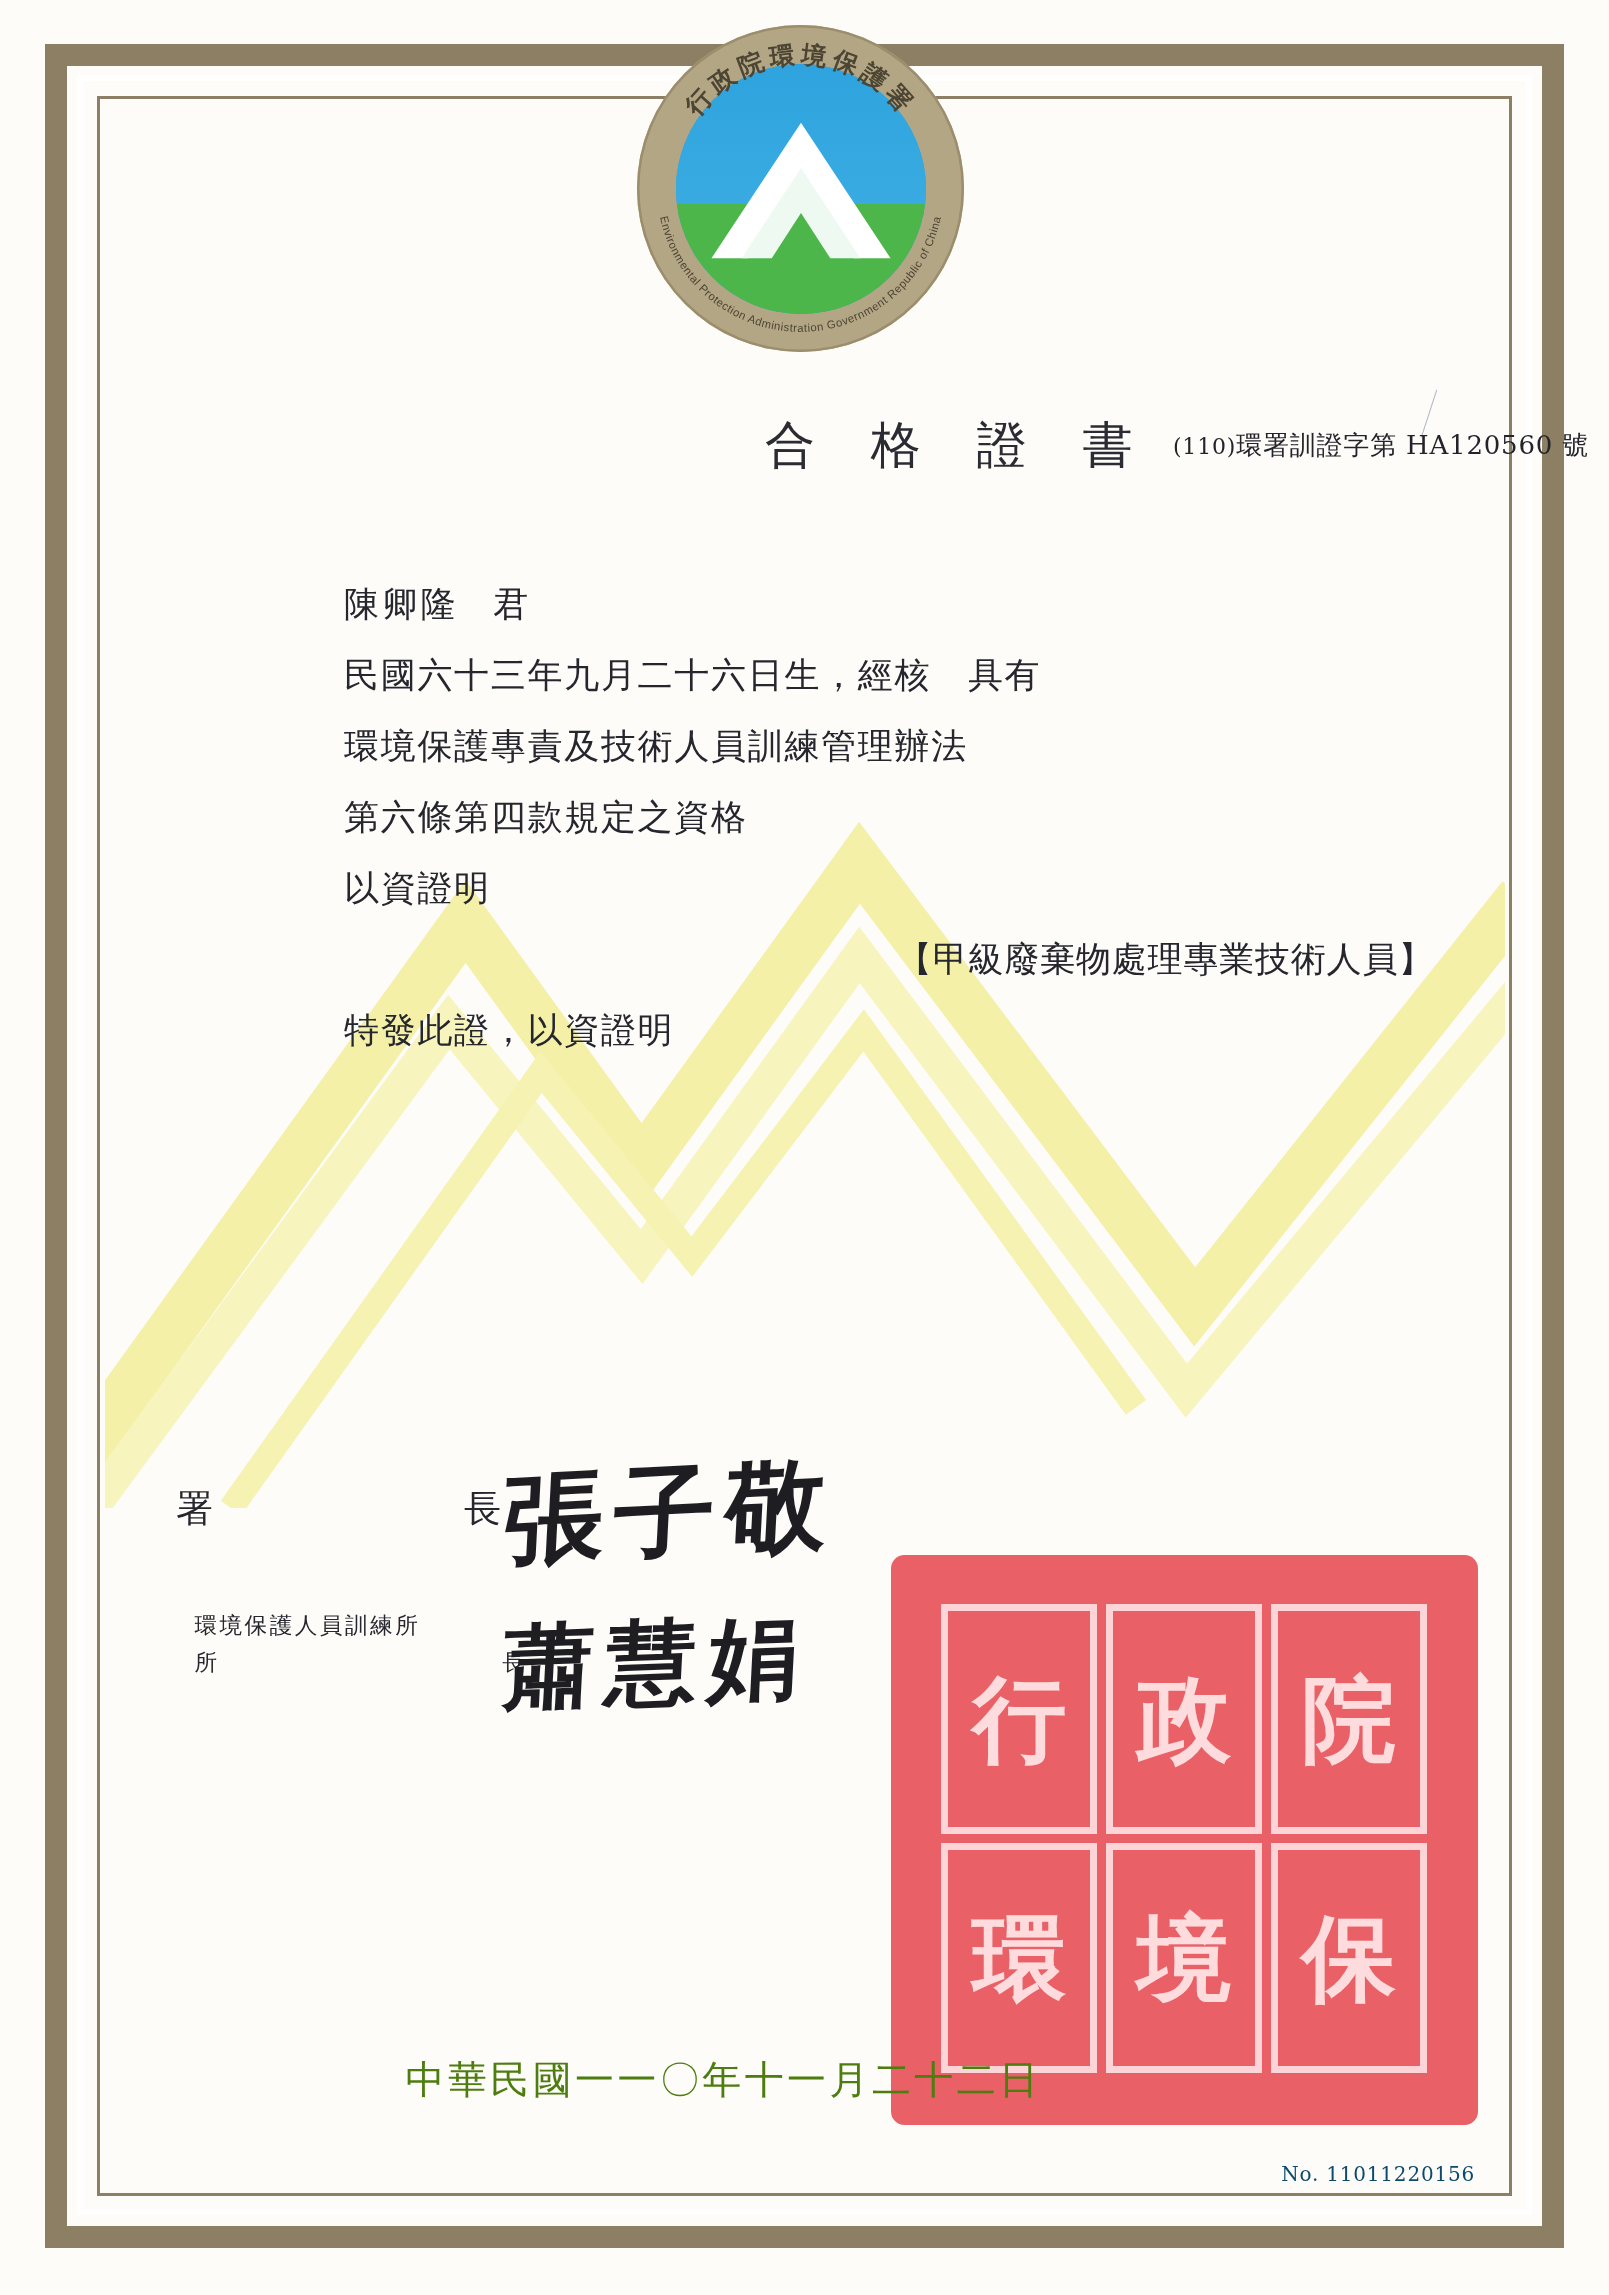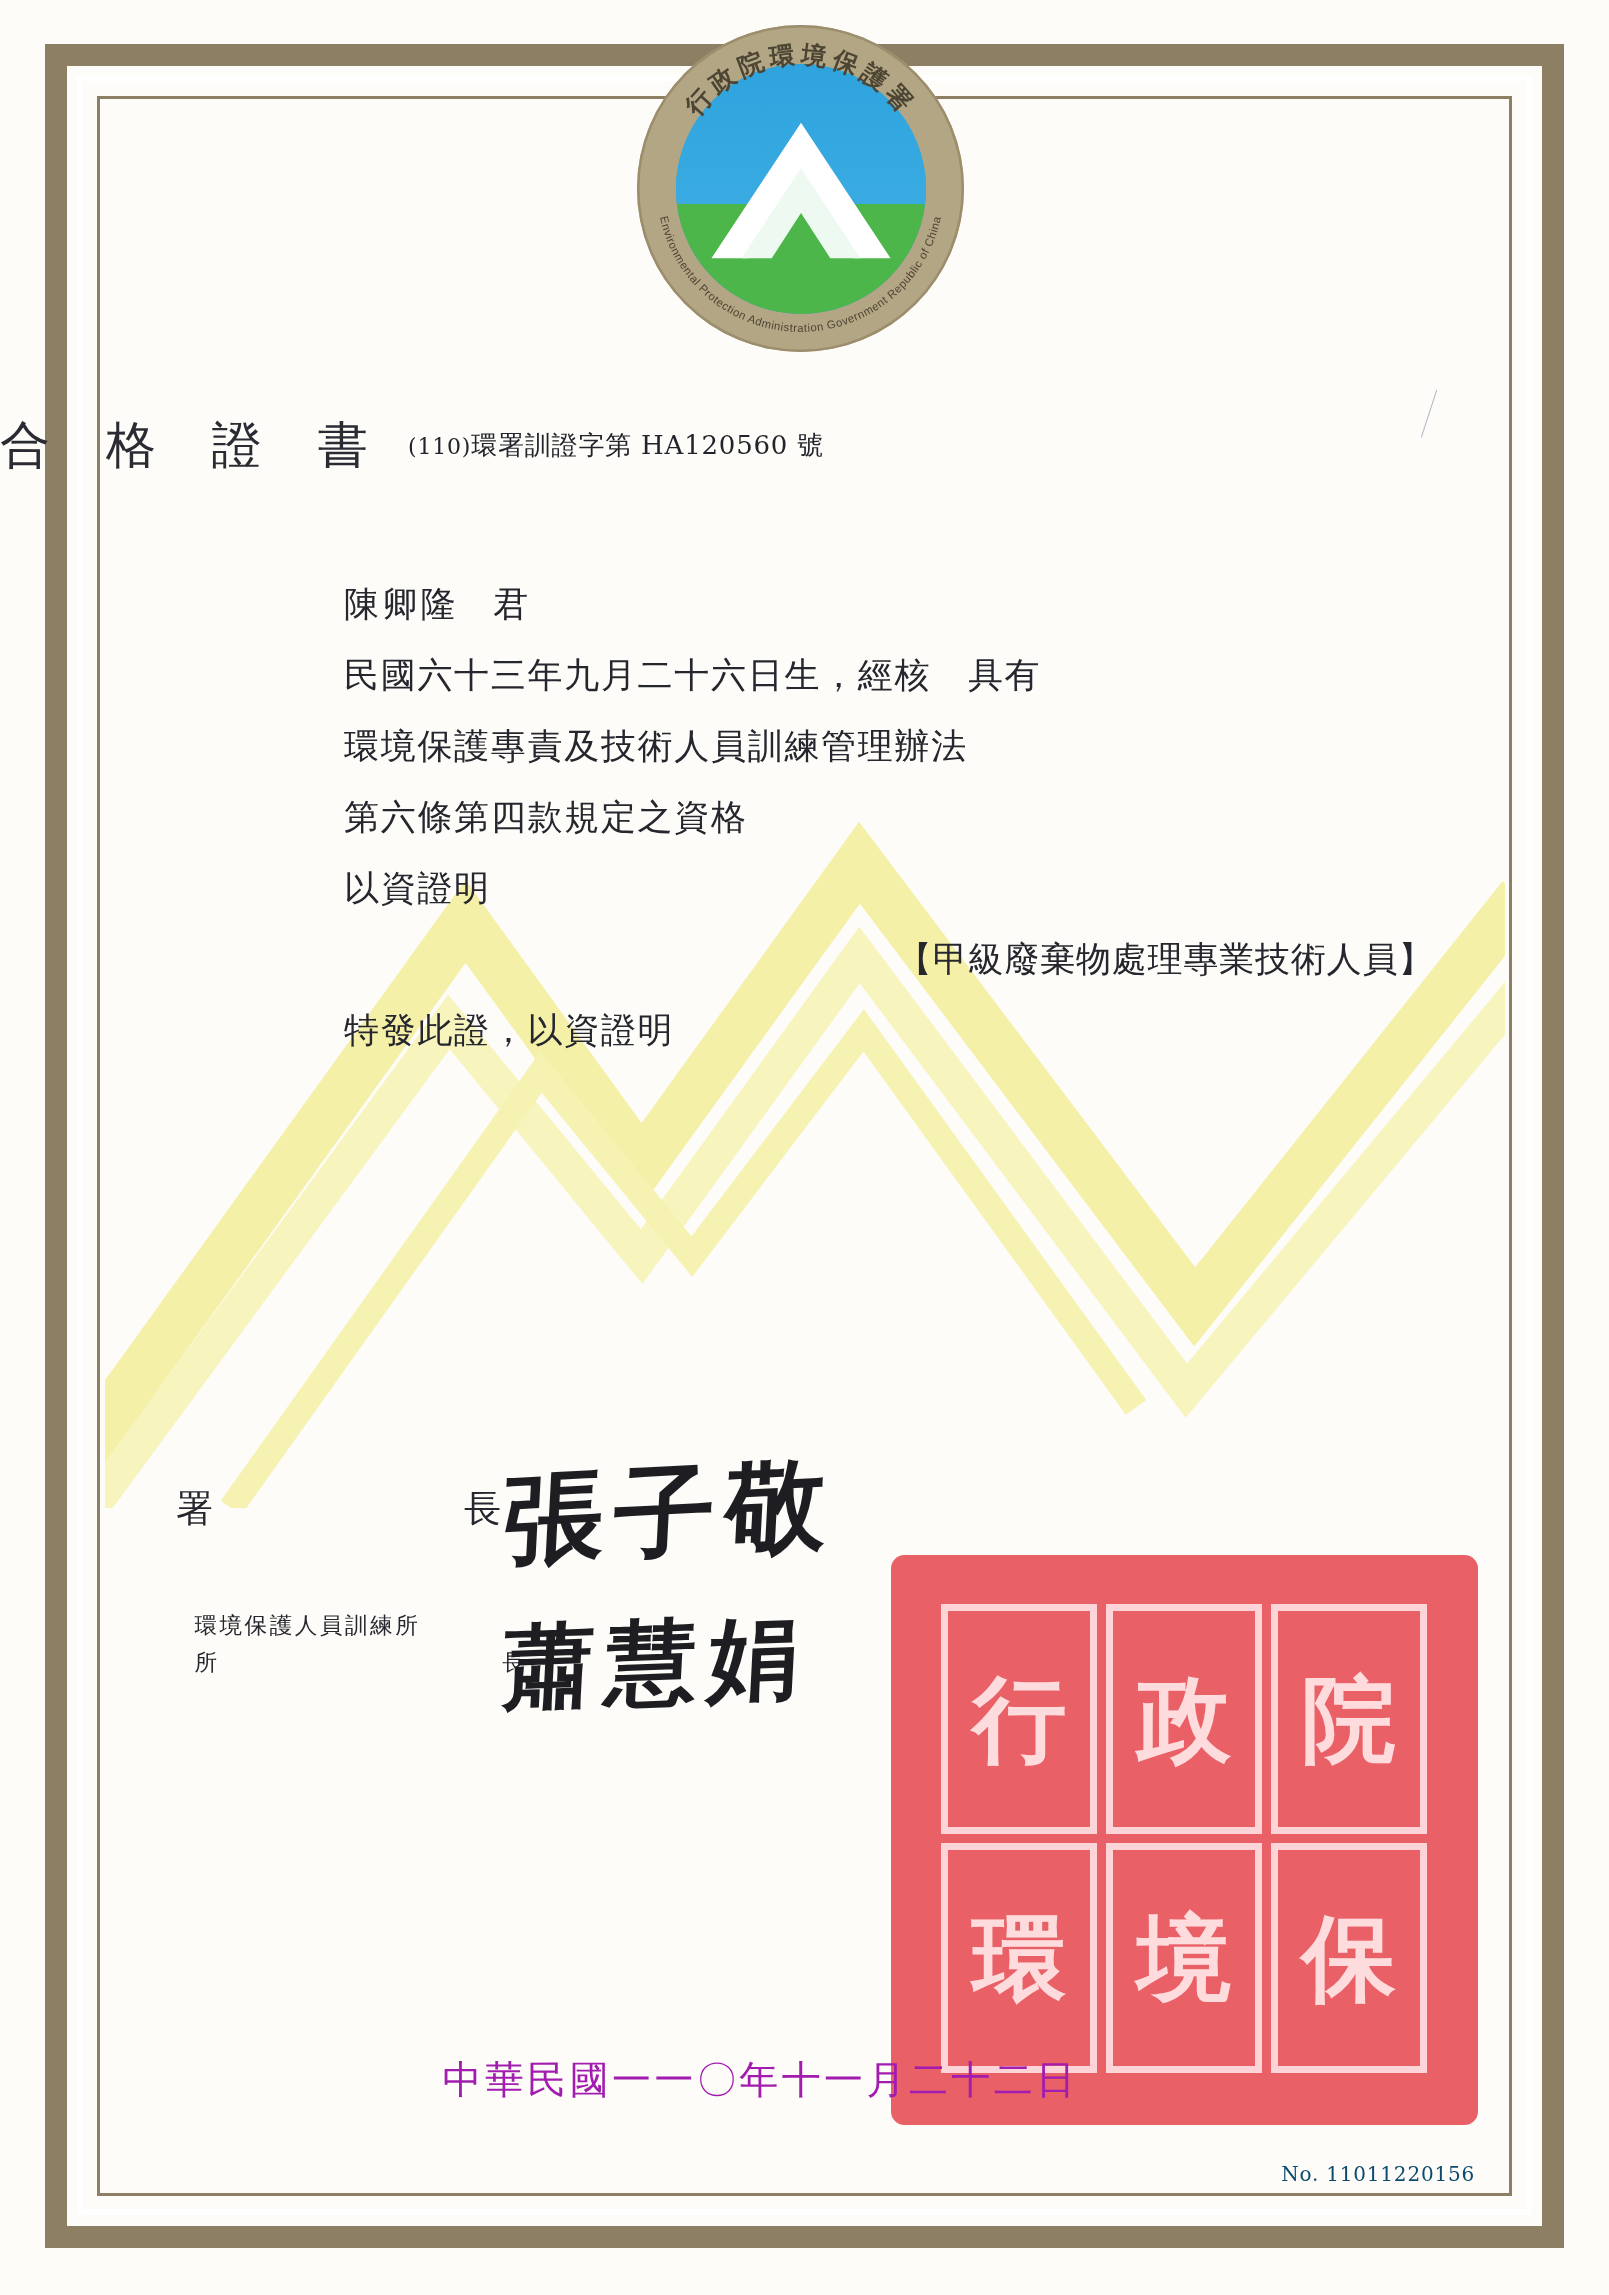--- a/index.html
+++ b/index.html
@@ -108,21 +108,21 @@
     font-family: "Liberation Sans", sans-serif;
     fill: #4c4534;
   }
 
   
   .title-row {
     position: absolute;
     left: 0;
     top: 412px;
     width: 1589px;
-    text-align: left;
+    text-align: right;
   }
   .title-main {
     display: inline-block;
     font-family: "DejaVu Serif", serif;
     font-size: 50px;
     letter-spacing: 20px;
     color: #2b2b33;
     vertical-align: middle;
   }
   .title-cert-no {
@@ -269,22 +269,21 @@
   
   .date-line {
     position: absolute;
     left: 0;
     top: 2053px;
     width: 1447px;
     text-align: center;
     font-family: "DejaVu Serif", serif;
     font-size: 39px;
     letter-spacing: 3.4px;
-    color: #a21caf;
-    padding-left: 37px;
+    color: #4d7c0f;
   }
 
   
   .footer-no {
     position: absolute;
     right: 134px;
     top: 2162px;
     font-family: "DejaVu Serif", serif;
     font-size: 20px;
     color: #0c4a6e;

